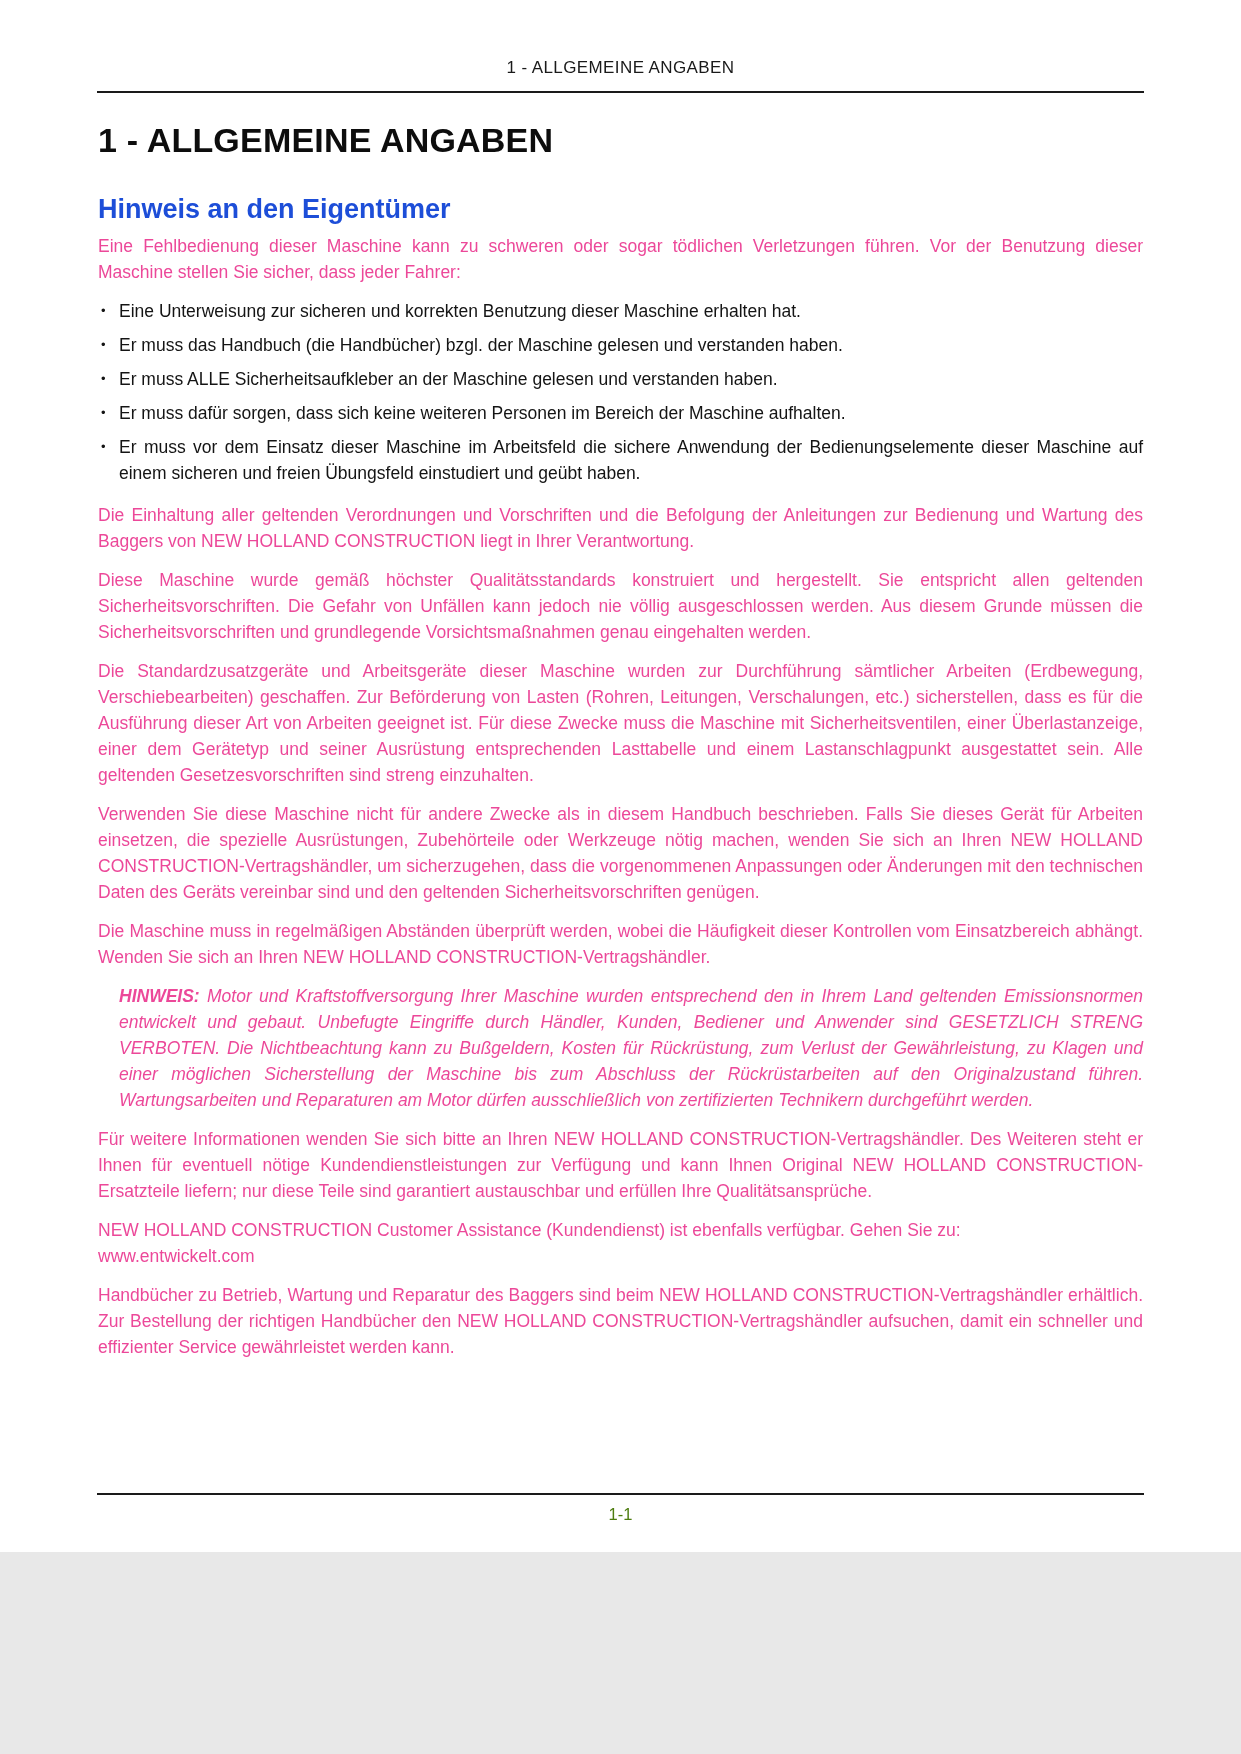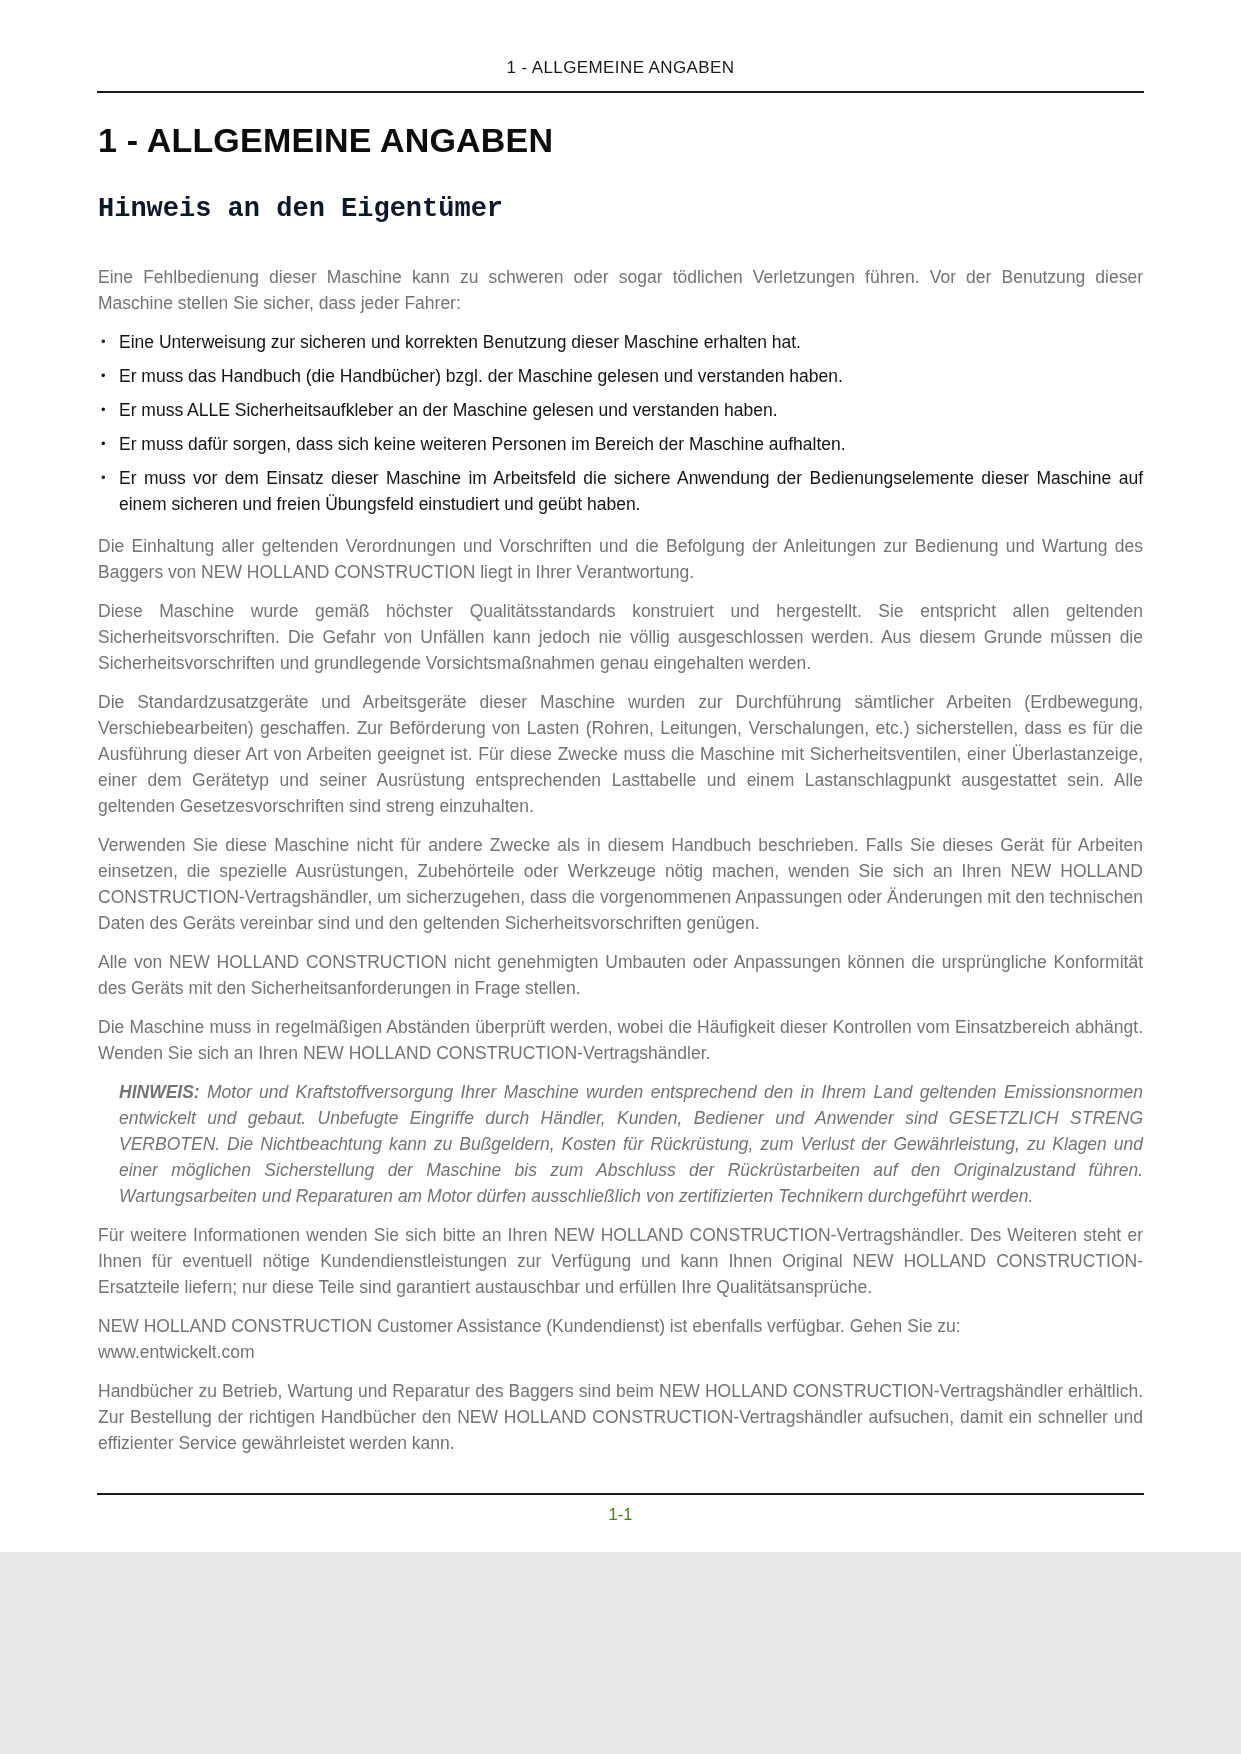--- a/index.html
+++ b/index.html
@@ -34,30 +34,29 @@
   .chapter-title {
     font-size: 34px;
     font-weight: bold;
     letter-spacing: 0.2px;
     margin-bottom: 34px;
     color: #0d0d0d;
   }
   .section-heading {
     font-size: 27px;
     font-weight: bold;
-    margin-bottom: 40px;
-    color: #0f172a;
-    font-family: Liberation Mono, monospace;
+    margin-bottom: 8px;
+    color: #1d4ed8;
   }
   .para {
     font-size: 17.5px;
     line-height: 26px;
     text-align: justify;
     margin-bottom: 13px;
-    color: #737373;
+    color: #ec4899;
   }
   .bullets {
     list-style: none;
     margin: 2px 0 16px 0;
   }
   .bullets li {
     display: flex;
     font-size: 17.5px;
     line-height: 26px;
     margin-bottom: 8px;
@@ -123,21 +122,20 @@
       <li>
         <span class="bullet-dot">•</span>
         <span class="bullet-text">Er muss vor dem Einsatz dieser Maschine im Arbeitsfeld die sichere Anwendung der Bedienungselemente dieser Maschine auf einem sicheren und freien Übungsfeld einstudiert und geübt haben.</span>
       </li>
     </ul>
 
     <p class="para">Die Einhaltung aller geltenden Verordnungen und Vorschriften und die Befolgung der Anleitungen zur Bedienung und Wartung des Baggers von NEW HOLLAND CONSTRUCTION liegt in Ihrer Verantwortung.</p>
     <p class="para">Diese Maschine wurde gemäß höchster Qualitätsstandards konstruiert und hergestellt. Sie entspricht allen geltenden Sicherheitsvorschriften. Die Gefahr von Unfällen kann jedoch nie völlig ausgeschlossen werden. Aus diesem Grunde müssen die Sicherheitsvorschriften und grundlegende Vorsichtsmaßnahmen genau eingehalten werden.</p>
     <p class="para">Die Standardzusatzgeräte und Arbeitsgeräte dieser Maschine wurden zur Durchführung sämtlicher Arbeiten (Erdbewegung, Verschiebearbeiten) geschaffen. Zur Beförderung von Lasten (Rohren, Leitungen, Verschalungen, etc.) sicherstellen, dass es für die Ausführung dieser Art von Arbeiten geeignet ist. Für diese Zwecke muss die Maschine mit Sicherheitsventilen, einer Überlastanzeige, einer dem Gerätetyp und seiner Ausrüstung entsprechenden Lasttabelle und einem Lastanschlagpunkt ausgestattet sein. Alle geltenden Gesetzesvorschriften sind streng einzuhalten.</p>
     <p class="para">Verwenden Sie diese Maschine nicht für andere Zwecke als in diesem Handbuch beschrieben. Falls Sie dieses Gerät für Arbeiten einsetzen, die spezielle Ausrüstungen, Zubehörteile oder Werkzeuge nötig machen, wenden Sie sich an Ihren NEW HOLLAND CONSTRUCTION-Vertragshändler, um sicherzugehen, dass die vorgenommenen Anpassungen oder Änderungen mit den technischen Daten des Geräts vereinbar sind und den geltenden Sicherheitsvorschriften genügen.</p>
-    <p class="para">Alle von NEW HOLLAND CONSTRUCTION nicht genehmigten Umbauten oder Anpassungen können die ursprüngliche Konformität des Geräts mit den Sicherheitsanforderungen in Frage stellen.</p>
     <p class="para">Die Maschine muss in regelmäßigen Abständen überprüft werden, wobei die Häufigkeit dieser Kontrollen vom Einsatzbereich abhängt. Wenden Sie sich an Ihren NEW HOLLAND CONSTRUCTION-Vertragshändler.</p>
 
     <p class="para note"><span class="note-label">HINWEIS:</span><span> Motor und Kraftstoffversorgung Ihrer Maschine wurden entsprechend den in Ihrem Land geltenden Emissionsnormen entwickelt und gebaut. Unbefugte Eingriffe durch Händler, Kunden, Bediener und Anwender sind GESETZLICH STRENG VERBOTEN. Die Nichtbeachtung kann zu Bußgeldern, Kosten für Rückrüstung, zum Verlust der Gewährleistung, zu Klagen und einer möglichen Sicherstellung der Maschine bis zum Abschluss der Rückrüstarbeiten auf den Originalzustand führen. Wartungsarbeiten und Reparaturen am Motor dürfen ausschließlich von zertifizierten Technikern durchgeführt werden.</span></p>
 
     <p class="para">Für weitere Informationen wenden Sie sich bitte an Ihren NEW HOLLAND CONSTRUCTION-Vertragshändler. Des Weiteren steht er Ihnen für eventuell nötige Kundendienstleistungen zur Verfügung und kann Ihnen Original NEW HOLLAND CONSTRUCTION-Ersatzteile liefern; nur diese Teile sind garantiert austauschbar und erfüllen Ihre Qualitätsansprüche.</p>
 
     <p class="para"><span>NEW HOLLAND CONSTRUCTION Customer Assistance (Kundendienst) ist ebenfalls verfügbar. Gehen Sie zu:</span><br><span>www.entwickelt.com</span></p>
 
     <p class="para">Handbücher zu Betrieb, Wartung und Reparatur des Baggers sind beim NEW HOLLAND CONSTRUCTION-Vertragshändler erhältlich. Zur Bestellung der richtigen Handbücher den NEW HOLLAND CONSTRUCTION-Vertragshändler aufsuchen, damit ein schneller und effizienter Service gewährleistet werden kann.</p>
 

